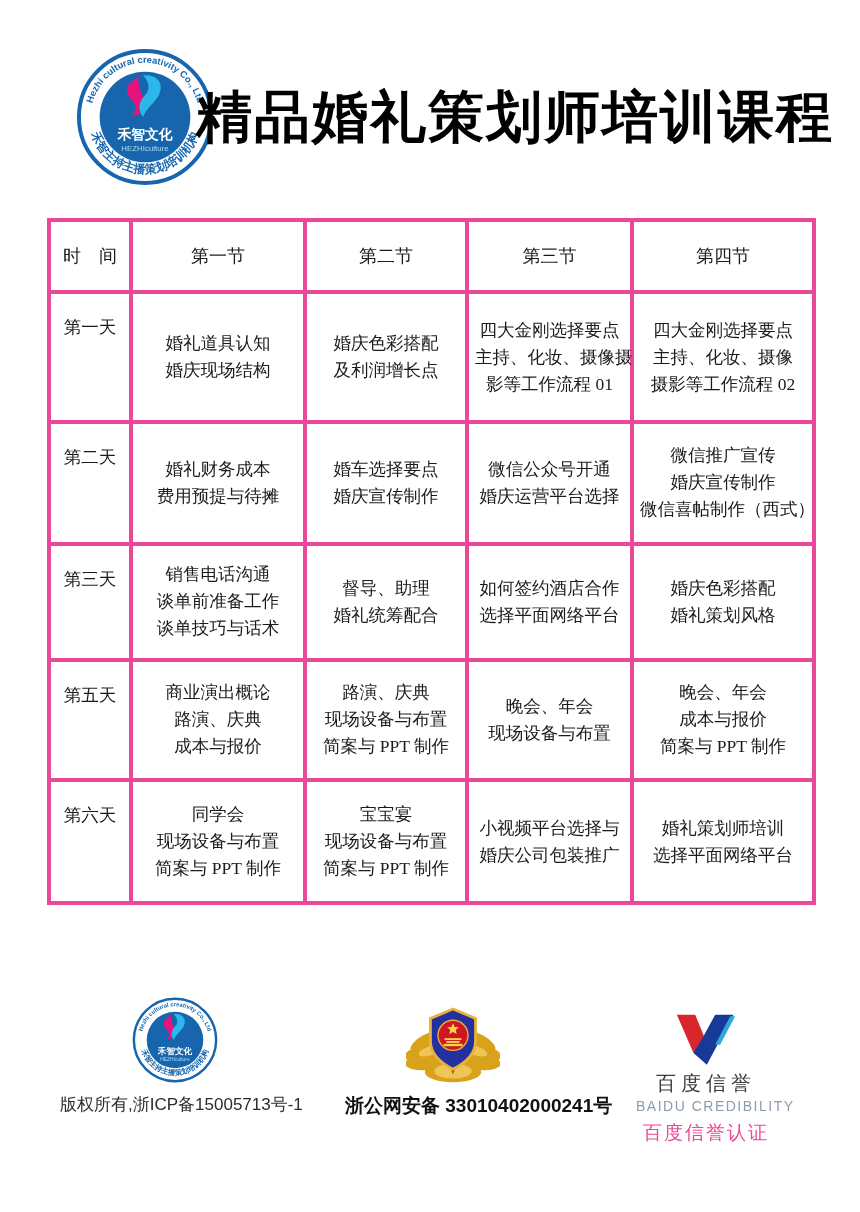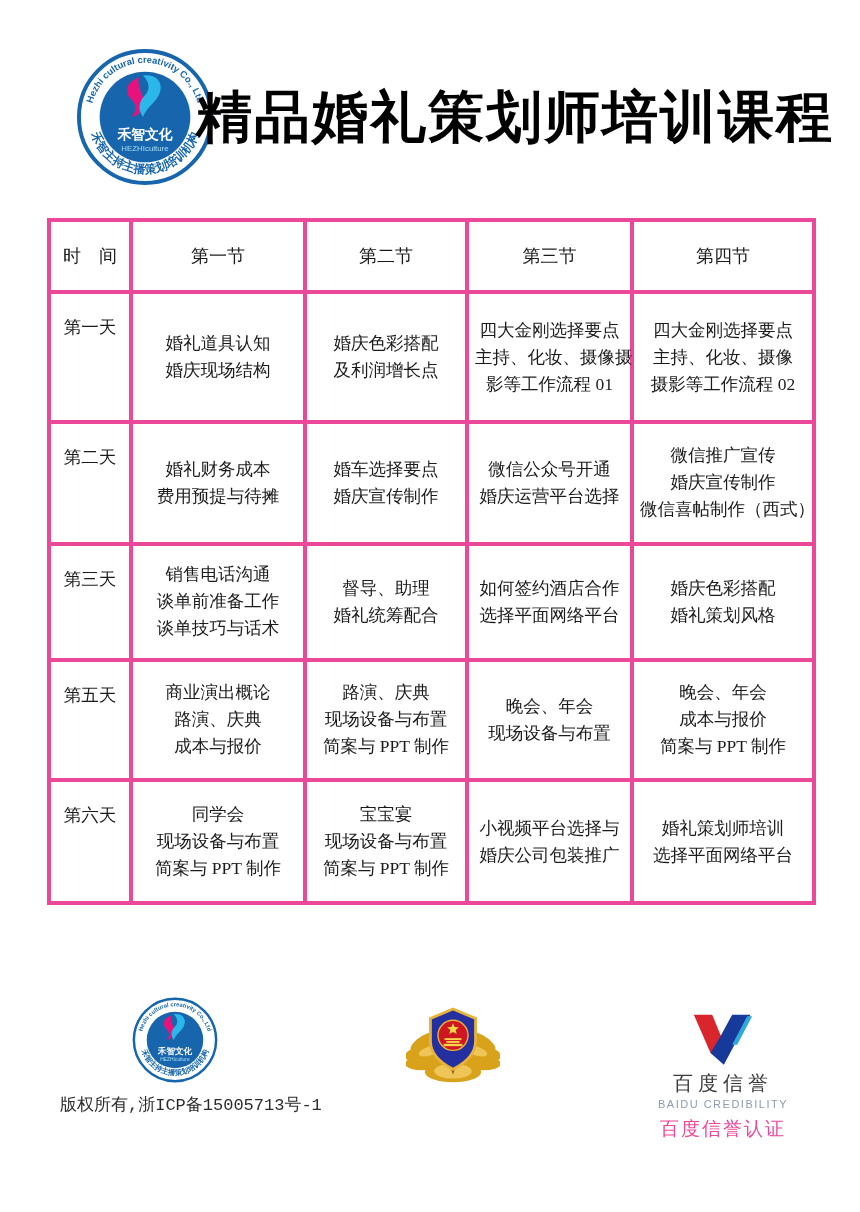--- a/index.html
+++ b/index.html
@@ -38,30 +38,30 @@
   .course-table tbody tr:nth-child(3){ height:98px; }
   .course-table tbody tr:nth-child(4){ height:102px; }
   .course-table tbody tr:nth-child(5){ height:104px; }
   .course-table tbody tr:nth-child(6){ height:98px; }
   .course-table th { font-weight:normal; font-size:18px; }
   .course-table td.day-cell { vertical-align:top; padding-top:20px; }
   .course-table .cell-line { white-space:nowrap; }
 
   
   .footer-item { position:absolute; text-align:center; font-family:"Liberation Sans","DejaVu Sans",sans-serif; }
-  .footer-left  { left:60px;  top:997px; width:230px;font-family:Liberation Mono, monospace; }
+  .footer-left  { left:60px;  top:997px; width:230px; }
   .footer-left .logo-small { width:86px; height:86px; margin:0 auto; display:block; }
   .copyright-text { margin-top:10px; font-size:17px; color:#2b2b2b; white-space:nowrap; }
   .footer-center { left:345px; top:997px; width:215px; }
   .police-badge { width:94px; height:88px; display:block; margin:0 auto; }
   .police-text { margin-top:8px; font-size:19px; font-weight:bold; color:#111; white-space:nowrap; }
-  .footer-right { left:653px; top:1008px; width:140px; }
+  .footer-right { left:636px; top:1008px; width:140px; }
   .baidu-logo { width:88px; height:60px; display:block; margin:0 auto; }
   .baidu-cn { font-size:20px; color:#3a3a3a; letter-spacing:5px; margin-top:2px; white-space:nowrap; }
-  .baidu-en { font-size:11px; color:#8c9bb0; letter-spacing:1.5px; margin-top:1px; white-space:nowrap; }
+  .baidu-en { font-size:14px; color:#8c9bb0; letter-spacing:1.5px; margin-top:1px; white-space:nowrap; }
   .baidu-cert { font-size:19px; color:#ec4899; letter-spacing:2px; margin-top:6px; white-space:nowrap; }
 
   .defs-holder { position:absolute; width:0; height:0; overflow:hidden; }
 </style>
 </head>
 <body>
 
 <div class="page">
 
   <svg class="defs-holder" aria-hidden="true">
@@ -245,20 +245,21 @@
       <path d="M50,12 L74,22 V46 Q74,64 50,76 Q26,64 26,46 V22 Z" fill="#2430a0" stroke="#e8b33a" stroke-width="3"></path>
 
       <circle cx="50" cy="40" r="16" fill="#cf1722" stroke="#e8b33a" stroke-width="1.5"></circle>
       <path d="M50,27 l1.8,4 4.4,0.4 -3.3,2.9 1,4.3 -3.9,-2.3 -3.9,2.3 1,-4.3 -3.3,-2.9 4.4,-0.4 Z" fill="#f7d749"></path>
       <g fill="#f7d749">
         <rect x="41" y="43" width="18" height="2"></rect>
         <rect x="43" y="46" width="14" height="2"></rect>
         <rect x="40" y="49" width="20" height="2.5"></rect>
       </g>
     </svg>
+    <div class="police-text">浙公网安备 33010402000241号</div>
   </div>
 
   <div class="footer-item footer-right">
     <svg class="baidu-logo" viewBox="0 0 90 72">
       <polygon points="10,8 32,8 46,42 30,54" fill="#d9262c"></polygon>
       <polygon points="56,8 78,8 46,68 30,54 42,34" fill="#16399a"></polygon>
       <polygon points="80,10 74,10 56,44 62,44" fill="#2fa8dc"></polygon>
     </svg>
     <div class="baidu-cn">百度信誉</div>
     <div class="baidu-en">BAIDU CREDIBILITY</div>

